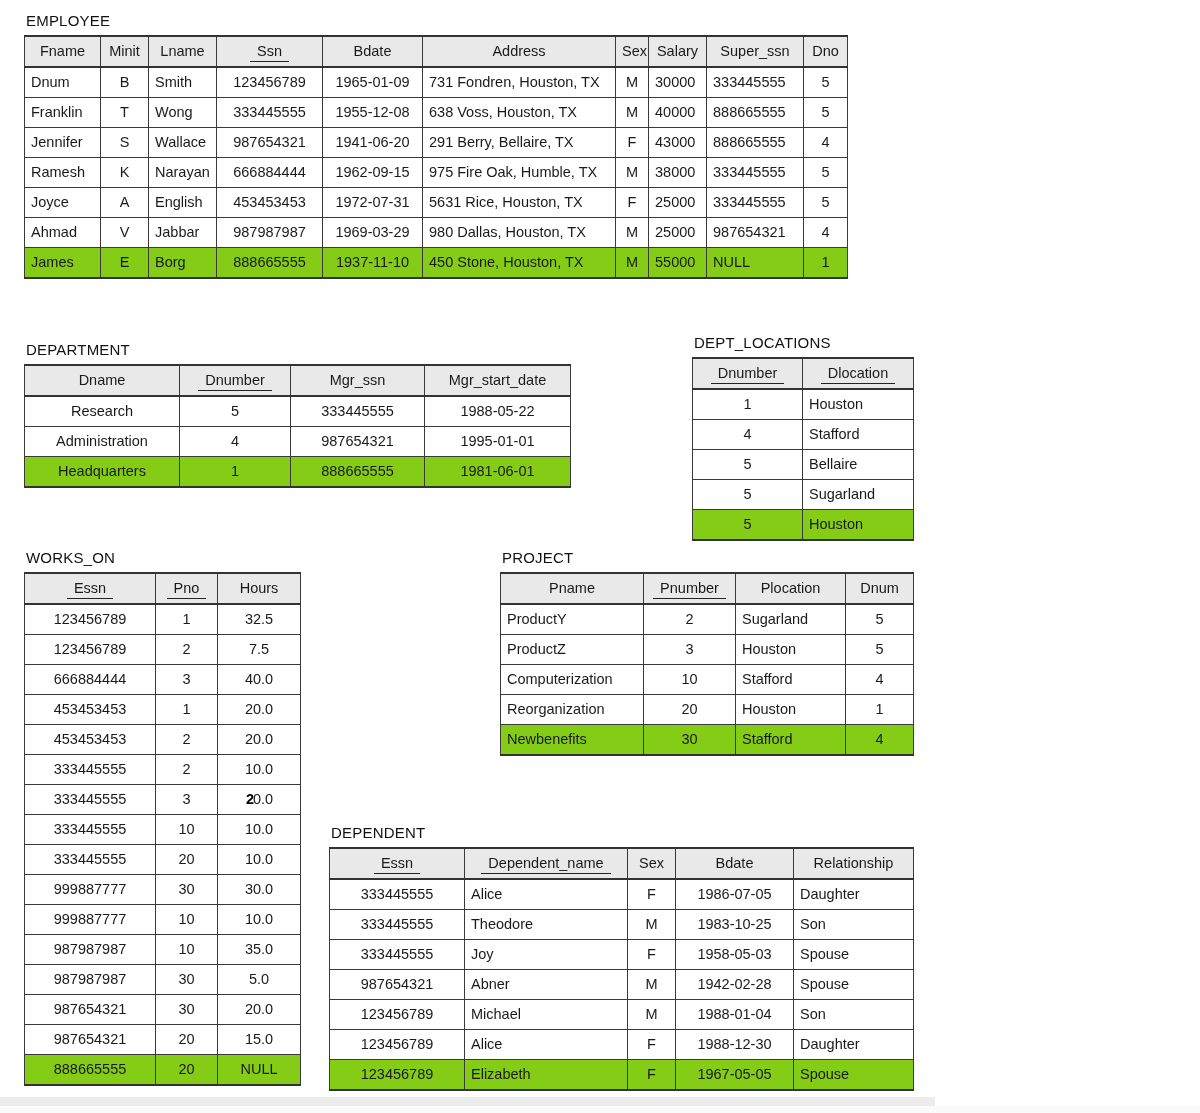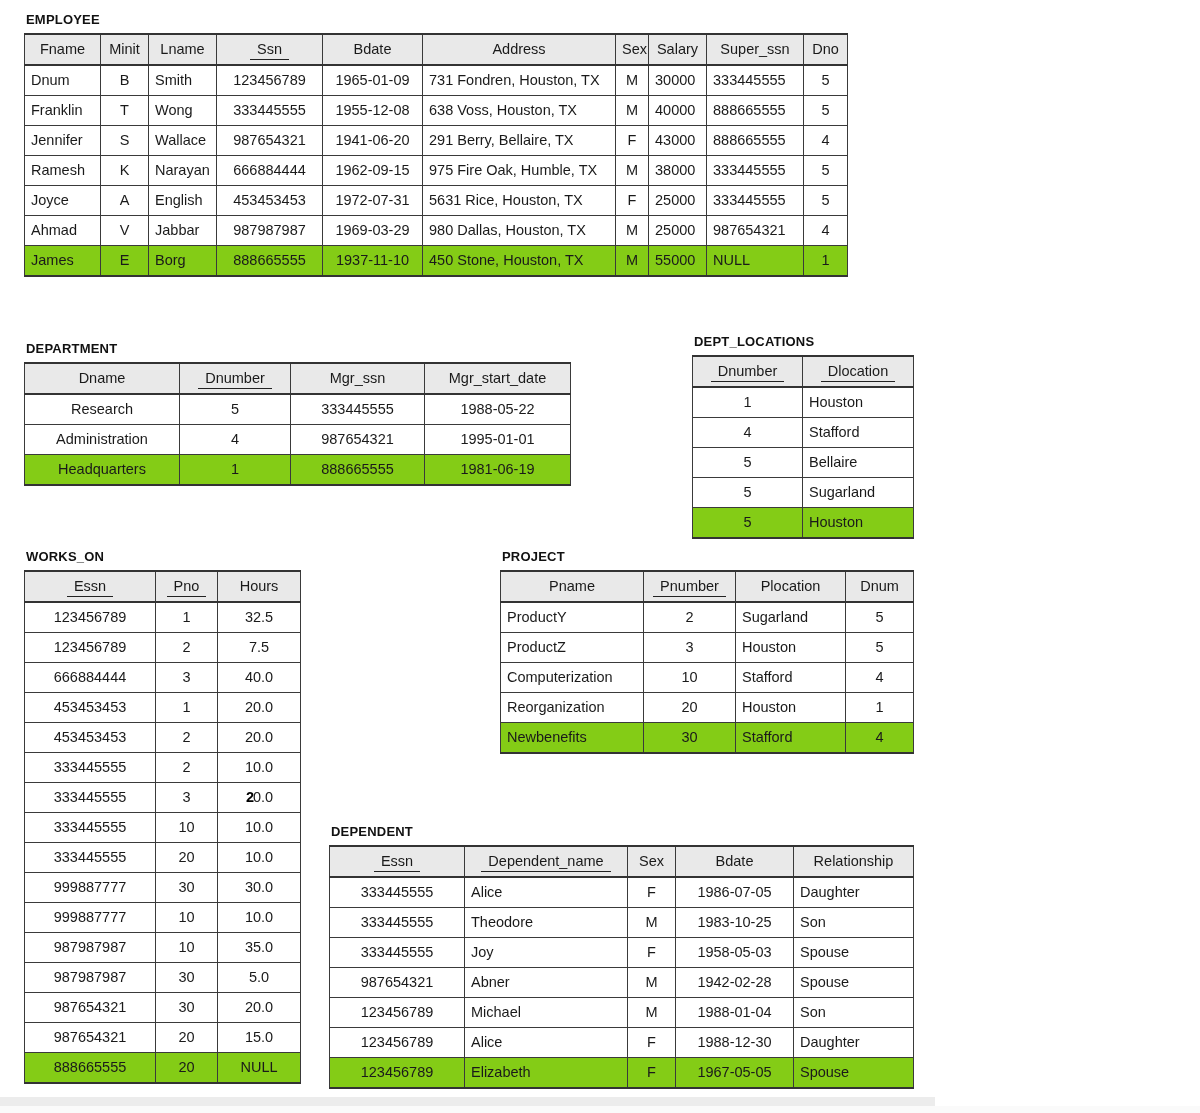--- a/index.html
+++ b/index.html
@@ -36,22 +36,22 @@
     left: 0;
     top: 1106px;
     width: 1200px;
     height: 7px;
     background: #fafafa;
   }
 
   .tbl-block { position: absolute; }
 
   .tbl-title {
-    font-size: 13px;
-    font-weight: bold;
+    font-size: 15px;
+    font-weight: normal;
     letter-spacing: 0.2px;
     color: #111;
     margin: 0 0 6px 2px;
     white-space: nowrap;
   }
 
   table.rel {
     border-collapse: collapse;
     background: #fff;
     table-layout: fixed;
@@ -256,21 +256,21 @@
         <tr>
           <td class="c">Administration</td>
           <td class="c">4</td>
           <td class="c">987654321</td>
           <td class="c">1995-01-01</td>
         </tr>
         <tr class="last-shaded">
           <td class="c">Headquarters</td>
           <td class="c">1</td>
           <td class="c">888665555</td>
-          <td class="c">1981-06-19</td>
+          <td class="c">1981-06-01</td>
         </tr>
       </tbody>
     </table>
 </div>
 
 <div class="tbl-block" id="blk-dept_locations" style="left:692px; top:334px;">
   <div class="tbl-title">DEPT_LOCATIONS</div>
   <table class="rel" id="tbl-dept_locations" style="width:221px;">
       <colgroup>
         <col style="width: 110px;">

